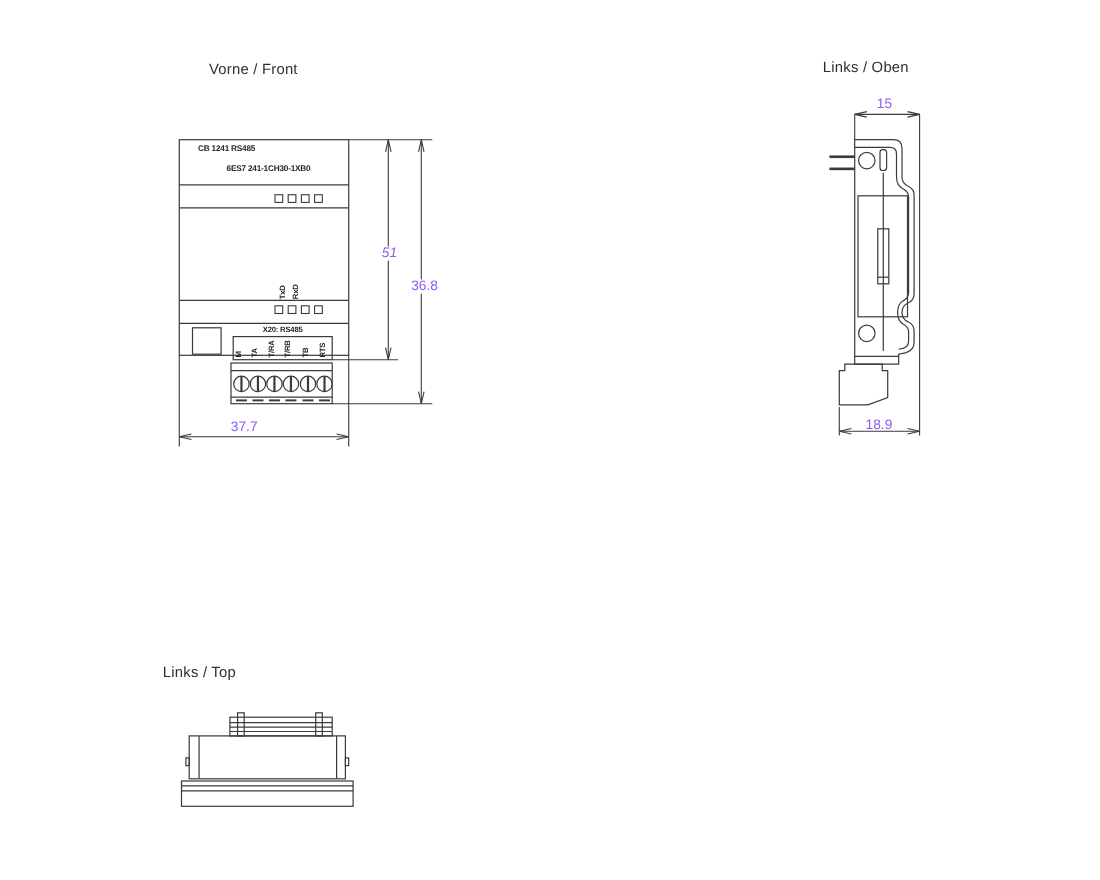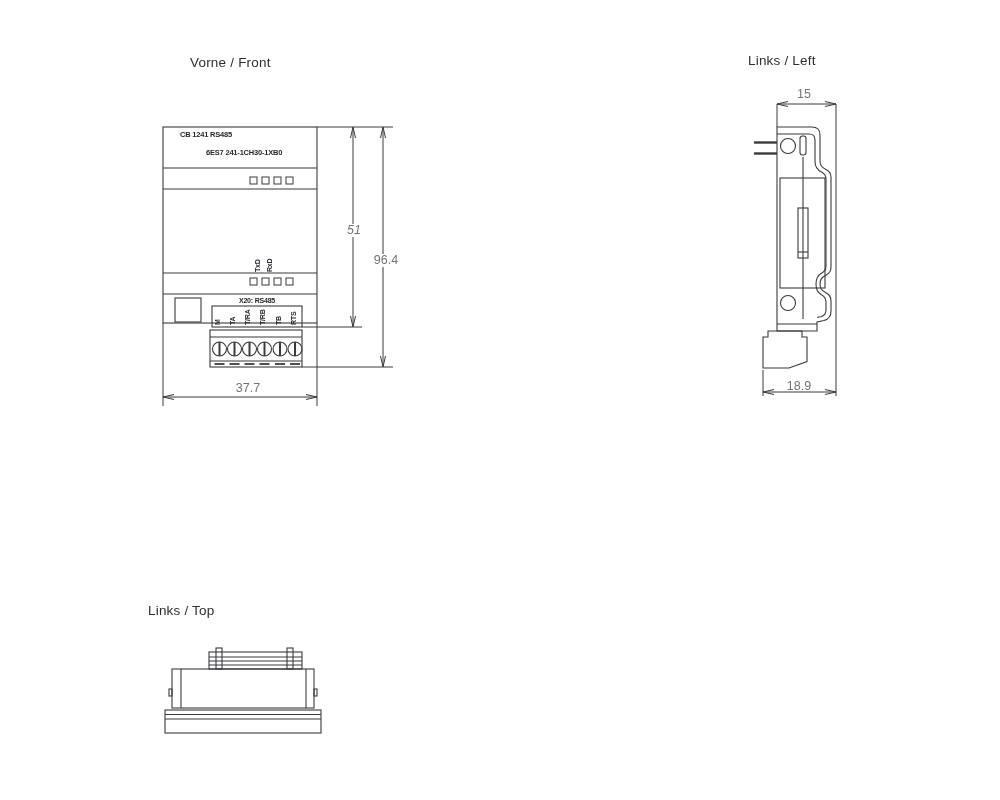--- a/index.html
+++ b/index.html
@@ -6,21 +6,21 @@
   #canvas {
     position:relative; width:1000px; height:800px; background:#ffffff;
     font-family:"Liberation Sans", sans-serif; overflow:hidden;
   }
   svg.drawing { position:absolute; left:0; top:0; }
   .t { position:absolute; line-height:1; color:#2d2d36; white-space:nowrap; }
   .title { font-size:13.5px; letter-spacing:0.2px; }
   .lbl { font-size:7.5px; font-weight:bold; letter-spacing:-0.2px; color:#26262e; }
   .lbl-sm { font-size:7px; font-weight:bold; letter-spacing:-0.2px; color:#26262e; }
   .rot { transform:rotate(-90deg); transform-origin:0 0; }
-  .dim { font-size:12.5px; color:#737373; text-align:center; }
+  .dim { font-size:12.5px; color:#8b5cf6; text-align:center; }
   .dim.onln { background:#ffffff; padding:0 1px; }
 </style>
 </head>
 <body>
 
 <div id="canvas">
 
   <svg class="drawing" width="1000" height="800" viewBox="0 0 1000 800" fill="none" stroke="#3b3b3e" stroke-width="1.1">
 
     <g>
@@ -173,37 +173,37 @@
 
       <g>
         <rect x="165" y="710" width="156" height="23"></rect>
         <line x1="165" y1="714.5" x2="321" y2="714.5"></line>
         <line x1="165" y1="719" x2="321" y2="719"></line>
       </g>
     </g>
   </svg>
 
   <span class="t title" style="left:150px; top:56px;margin-left:40px;">Vorne / Front</span>
-  <span class="t title" style="left:748px; top:54px;">Links / Left</span>
+  <span class="t title" style="left:748px; top:54px;">Links / Oben</span>
   <span class="t title" style="left:148px; top:604px;">Links / Top</span>
 
   <span class="t lbl" style="left:180px; top:131px;">CB 1241 RS485</span>
   <span class="t lbl" style="left:170px; top:149px;padding-left:36px;">6ES7 241-1CH30-1XB0</span>
 
   <span class="t lbl-sm rot" style="left:254px; top:272px;">TxD</span>
   <span class="t lbl-sm rot" style="left:266px; top:272px;">RxD</span>
 
   <span class="t lbl-sm" style="left:212px; top:297px; width:90px; text-align:center;">X20: RS485</span>
 
   <span class="t lbl-sm rot" style="left:214px; top:325px;">M</span>
   <span class="t lbl-sm rot" style="left:229px; top:325px;">TA</span>
   <span class="t lbl-sm rot" style="left:244px; top:325px;">T/RA</span>
   <span class="t lbl-sm rot" style="left:259px; top:325px;">T/RB</span>
   <span class="t lbl-sm rot" style="left:275px; top:325px;">TB</span>
   <span class="t lbl-sm rot" style="left:290px; top:325px;">RTS</span>
 
   <span class="t dim onln" style="left:340px; top:224px; width:26px;font-style:italic;">51</span>
-  <span class="t dim onln" style="left:369px; top:254px; width:32px;">96.4</span>
-  <span class="t dim" style="left:228px; top:382px; width:40px;">37.7</span>
+  <span class="t dim onln" style="left:369px; top:254px; width:32px;">36.8</span>
+  <span class="t dim" style="left:202px; top:382px; width:40px;">37.7</span>
   <span class="t dim" style="left:790px; top:88px; width:28px;">15</span>
   <span class="t dim" style="left:779px; top:380px; width:40px;">18.9</span>
 
 </div>
 
 </body></html>

